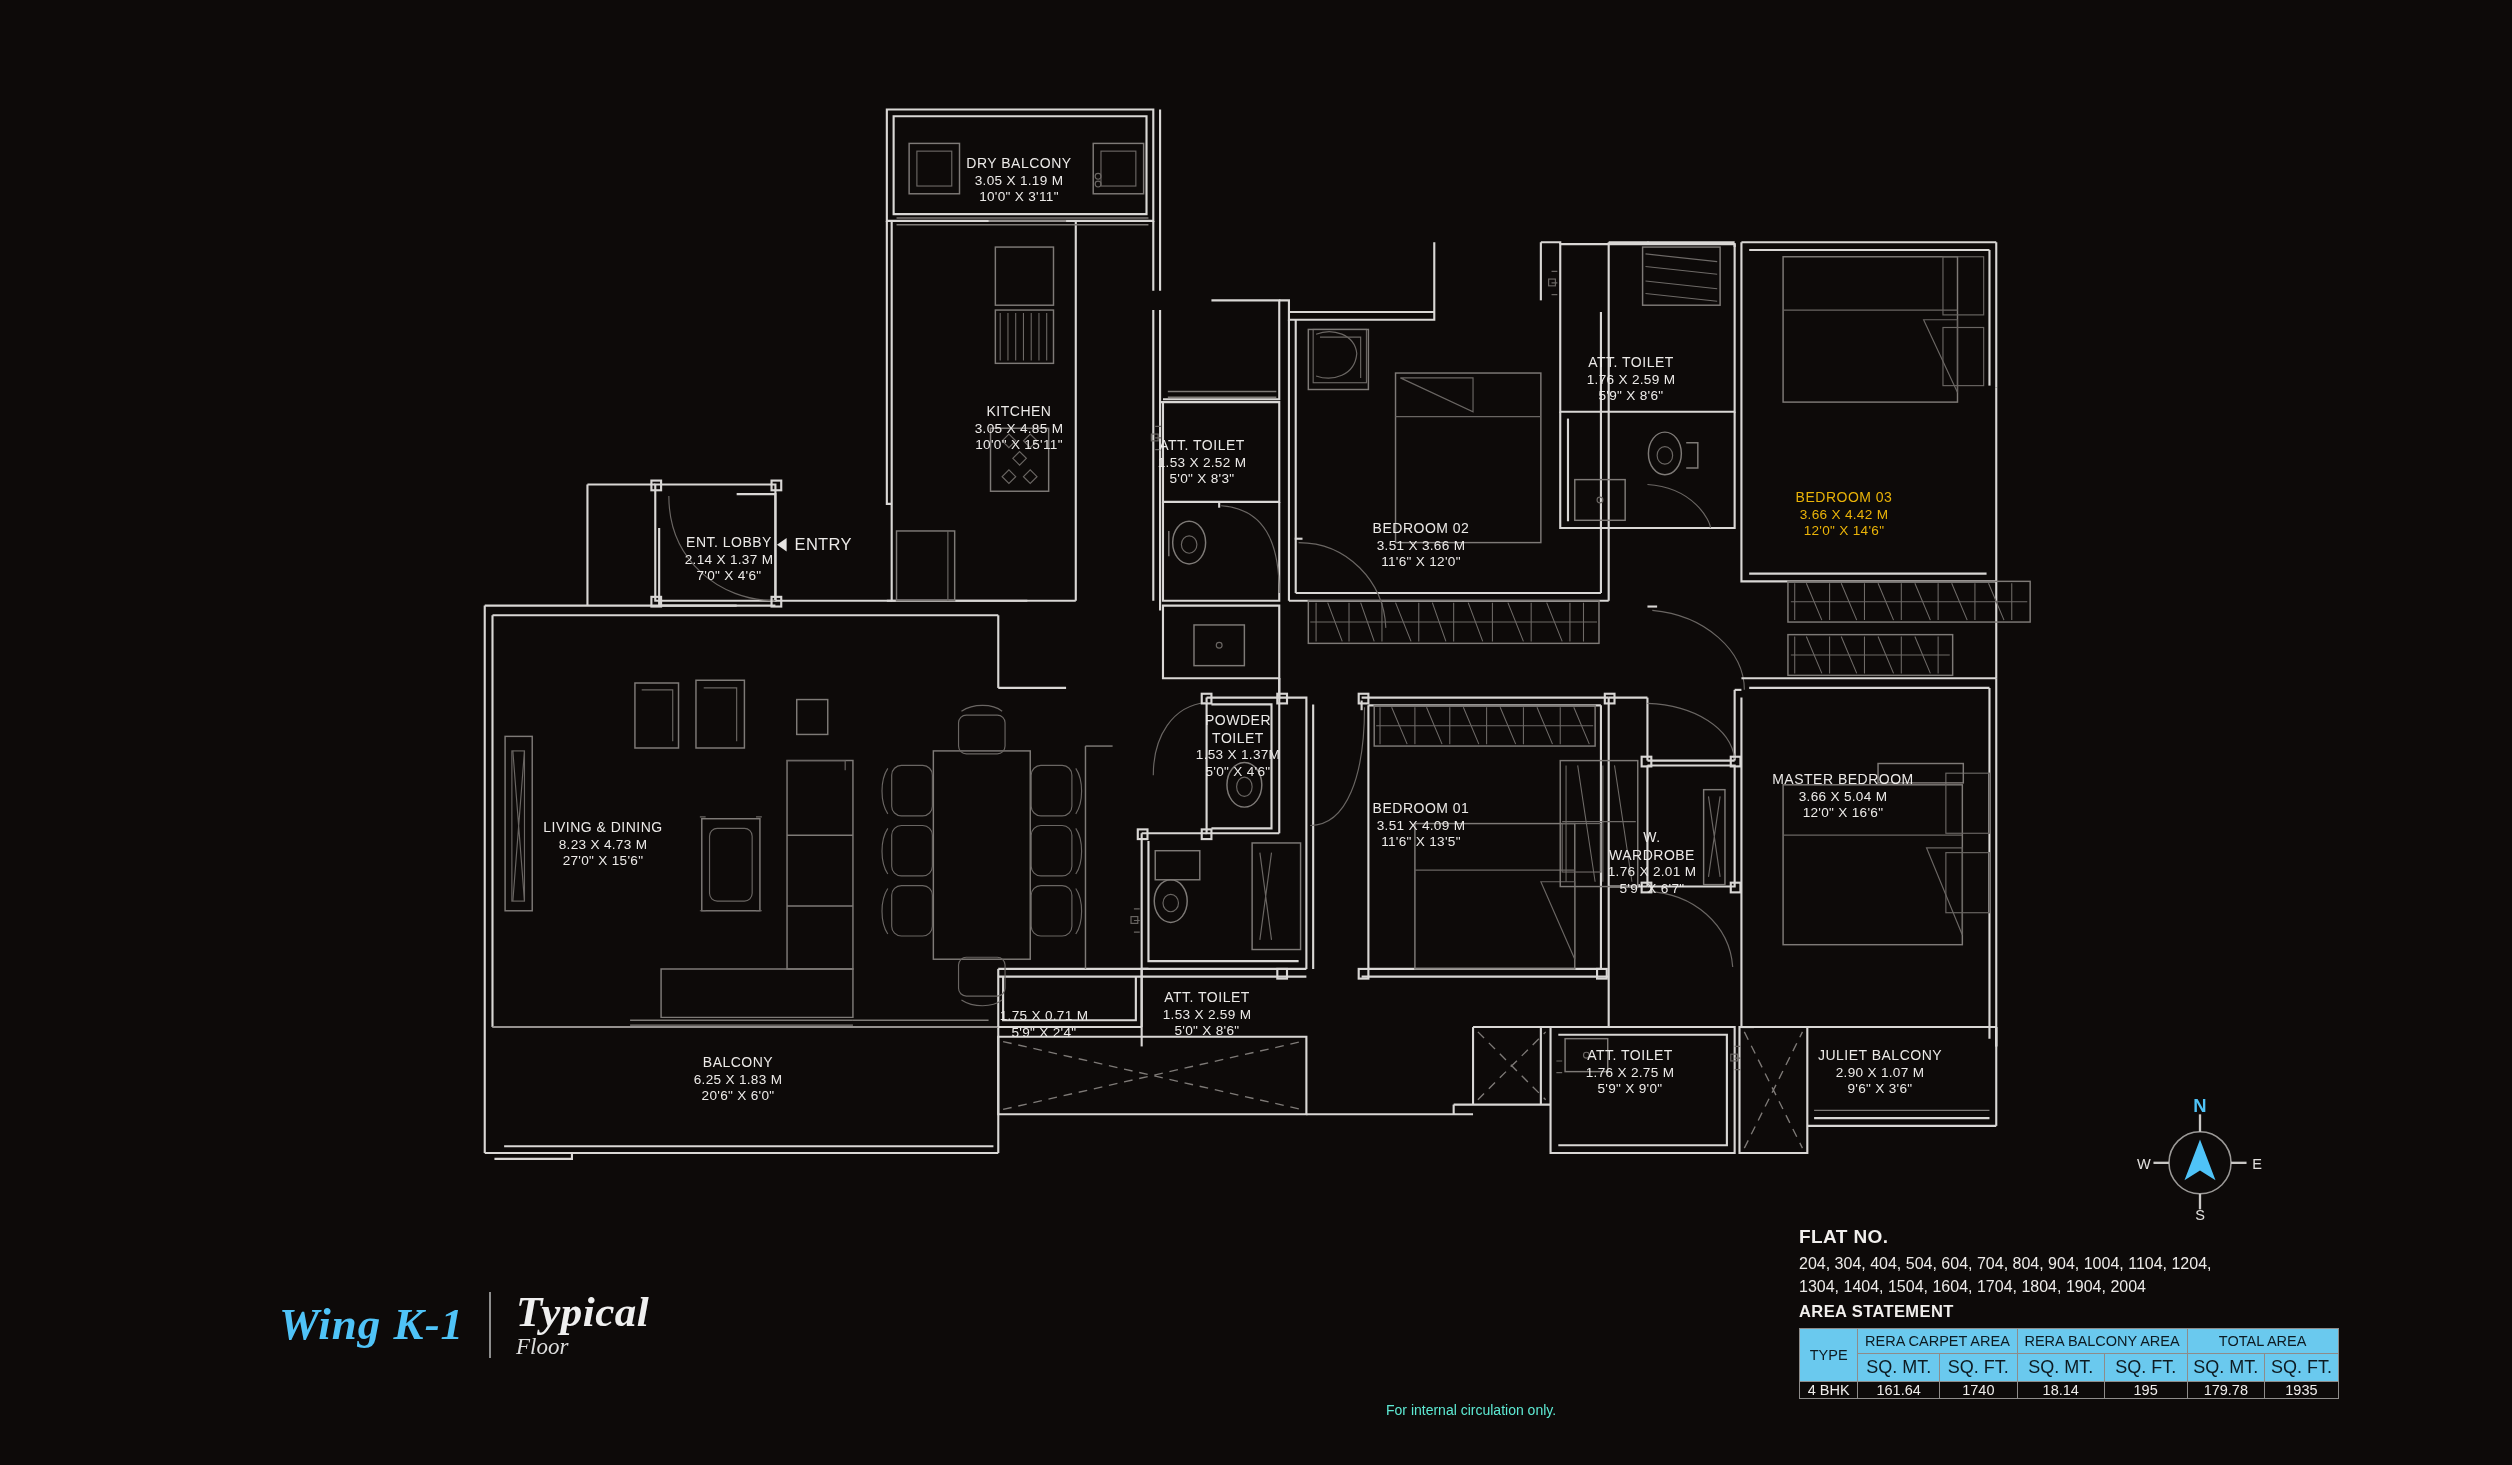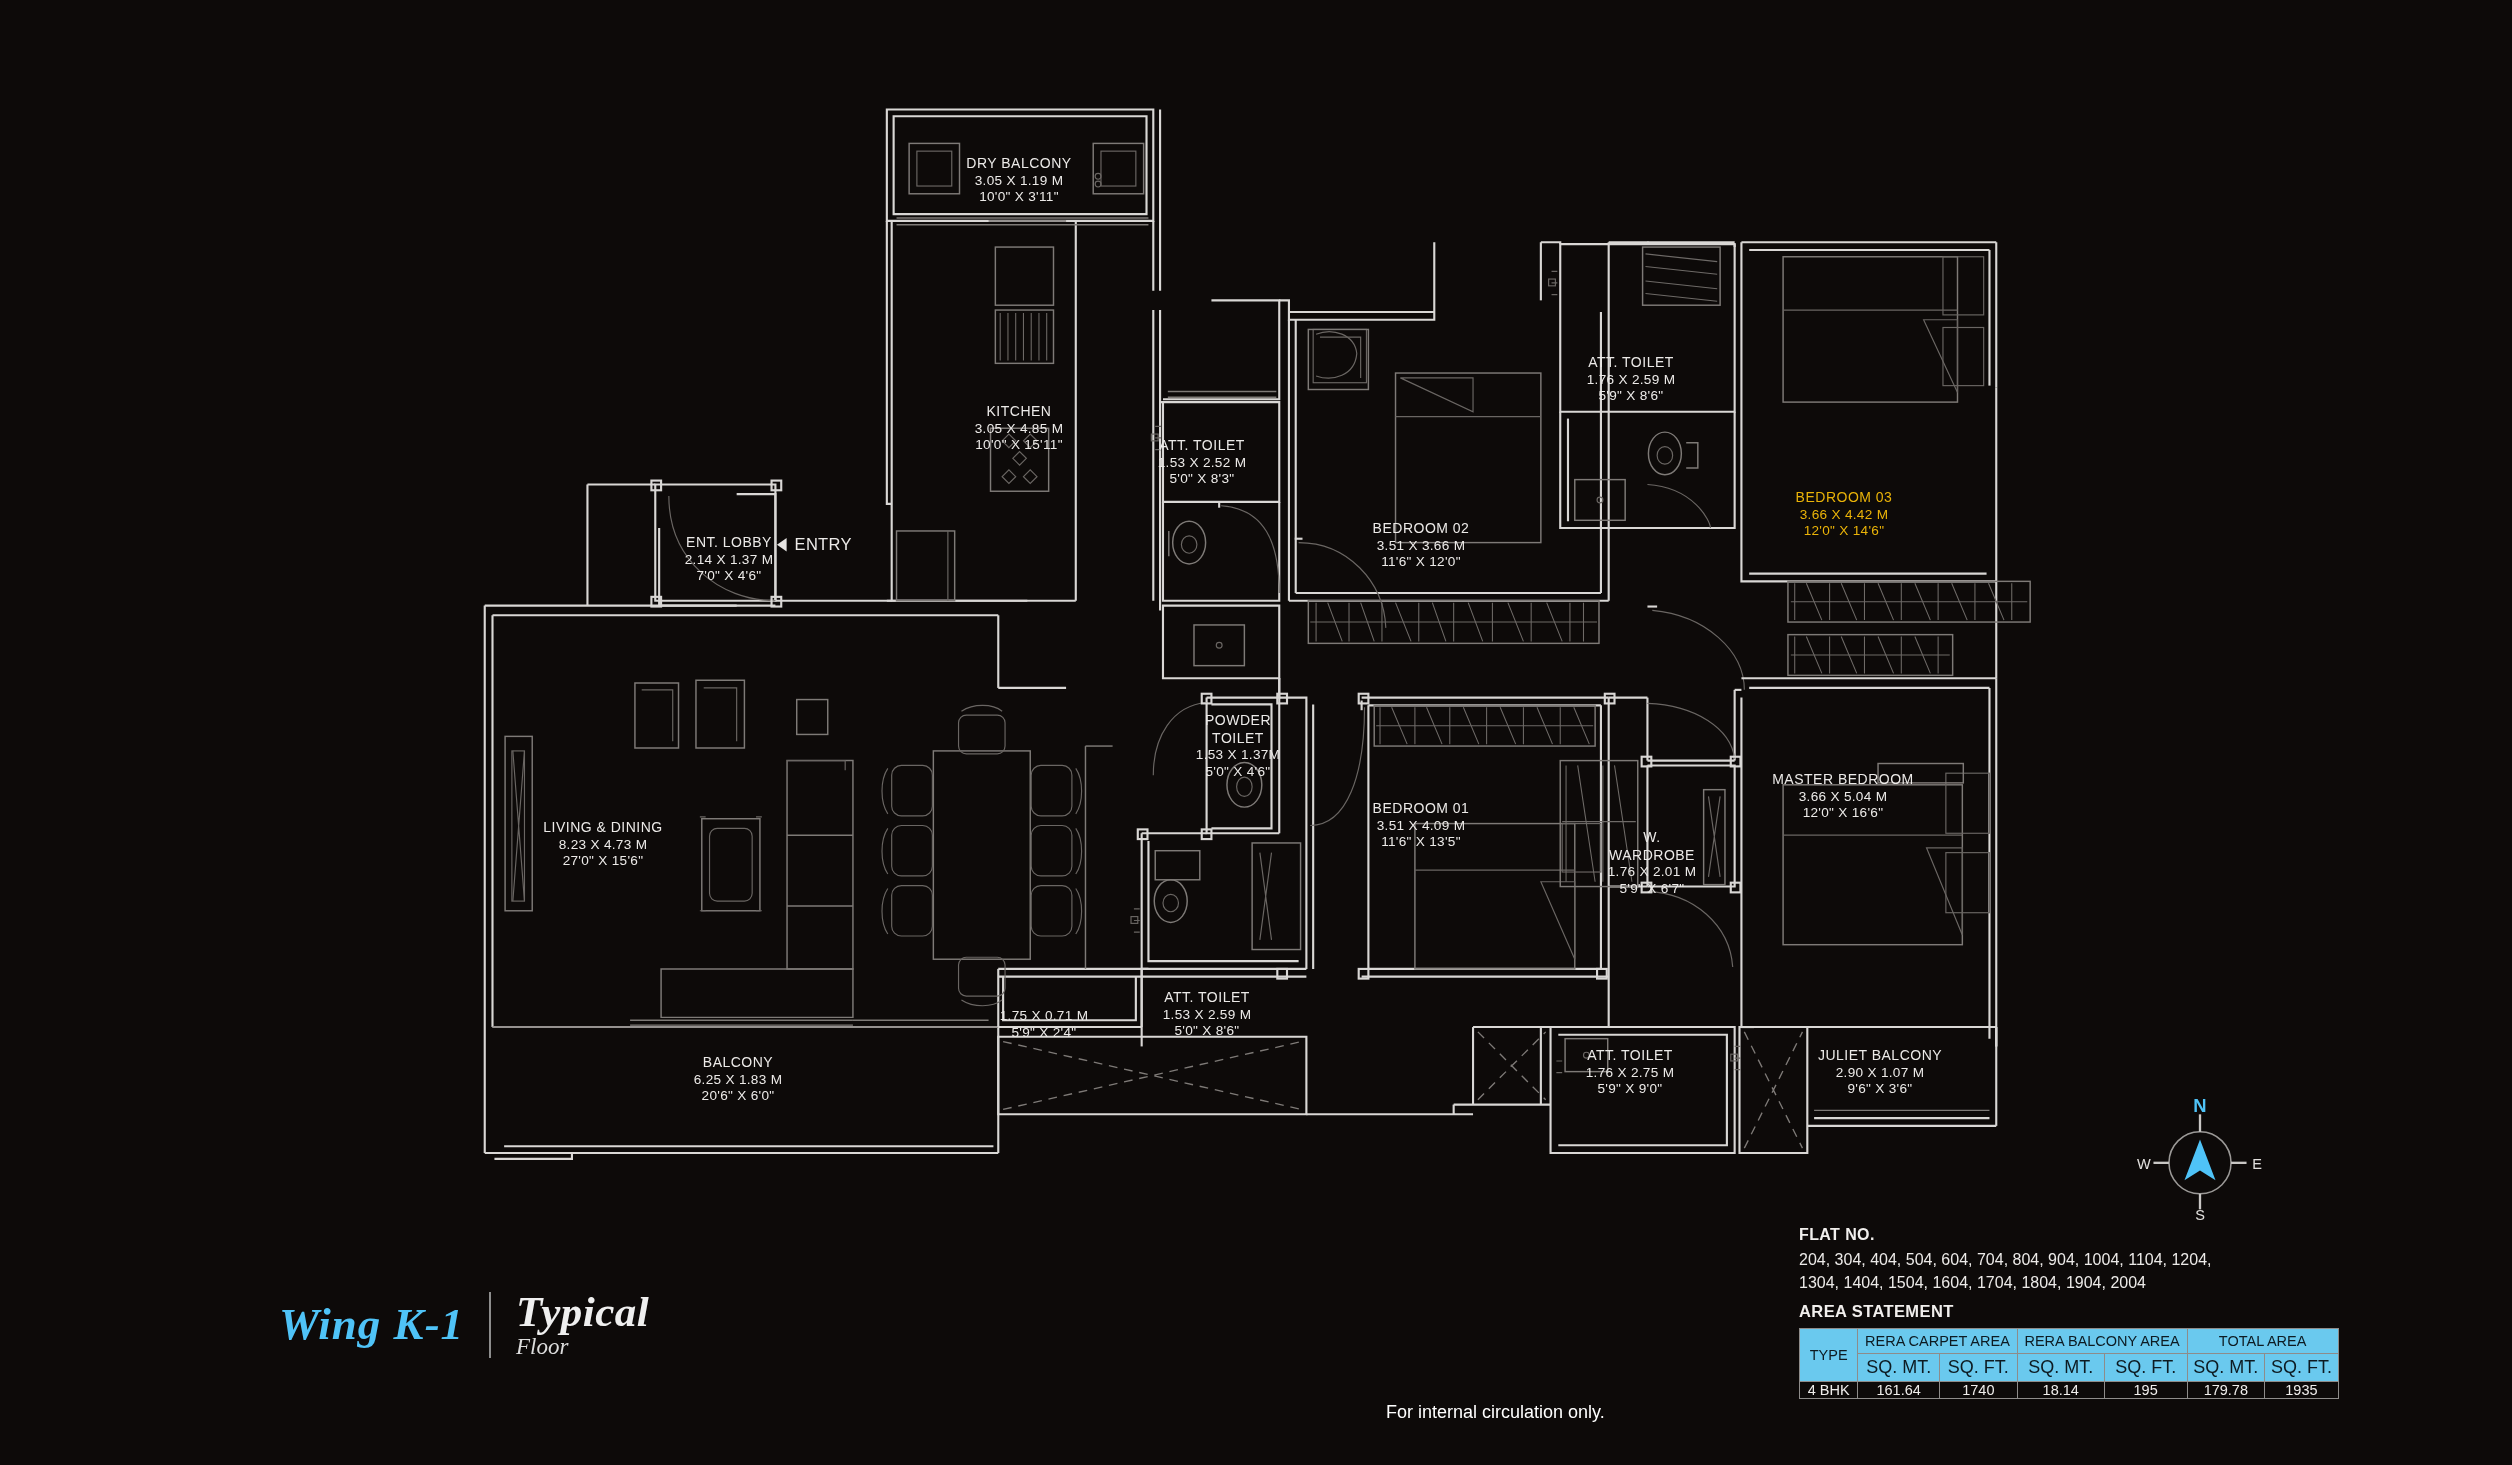--- a/index.html
+++ b/index.html
@@ -23,25 +23,25 @@
     font-family:"Liberation Serif", serif;font-style:italic;font-weight:700;
     font-size:43px;color:#efefef;letter-spacing:0.5px;
   }
   .brand-type .t2{
     font-family:"Liberation Serif", serif;font-style:italic;font-weight:400;
     font-size:23px;color:#dcdcdc;margin-top:2.9px;
   }
 
   .disclaimer{position:absolute;left:264px;top:1381px;font-size:14px;line-height:1.55;color:#d8d6d4;}
   .disclaimer div{white-space:nowrap;}
-  .internal-note{position:absolute;left:1386px;top:1402px;font-size:18px;color:#ffffff;white-space:nowrap;}
+  .internal-note{position:absolute;left:1386px;top:1402px;font-size:14px;color:#5eead4;white-space:nowrap;}
 
   
   .flat-block{position:absolute;left:1799px;top:1226px;}
-  .flat-title{font-size:16px;font-weight:700;letter-spacing:0.4px;color:#f1efed;margin-bottom:4.8px;}
+  .flat-title{font-size:19px;font-weight:700;letter-spacing:0.4px;color:#f1efed;margin-bottom:4.8px;}
   .flat-list{font-size:16px;line-height:1.42;color:#eceae8;}
   .flat-list div{white-space:nowrap;}
 
   .area-block{position:absolute;left:1799px;top:1302px;}
   .area-title{font-size:16.5px;font-weight:700;letter-spacing:0.4px;color:#f1efed;margin-bottom:6.8px;}
 
   table.area-table{border-collapse:collapse;font-size:14px;}
   table.area-table td{border:1px solid #8e8c8a;text-align:center;padding:0;}
   td.hd{background:#6ac9ee;color:#0d1b22;font-weight:400;}
   td.hd.top{font-size:14.5px;padding:3.9px 6.8px;line-height:1.12;}

